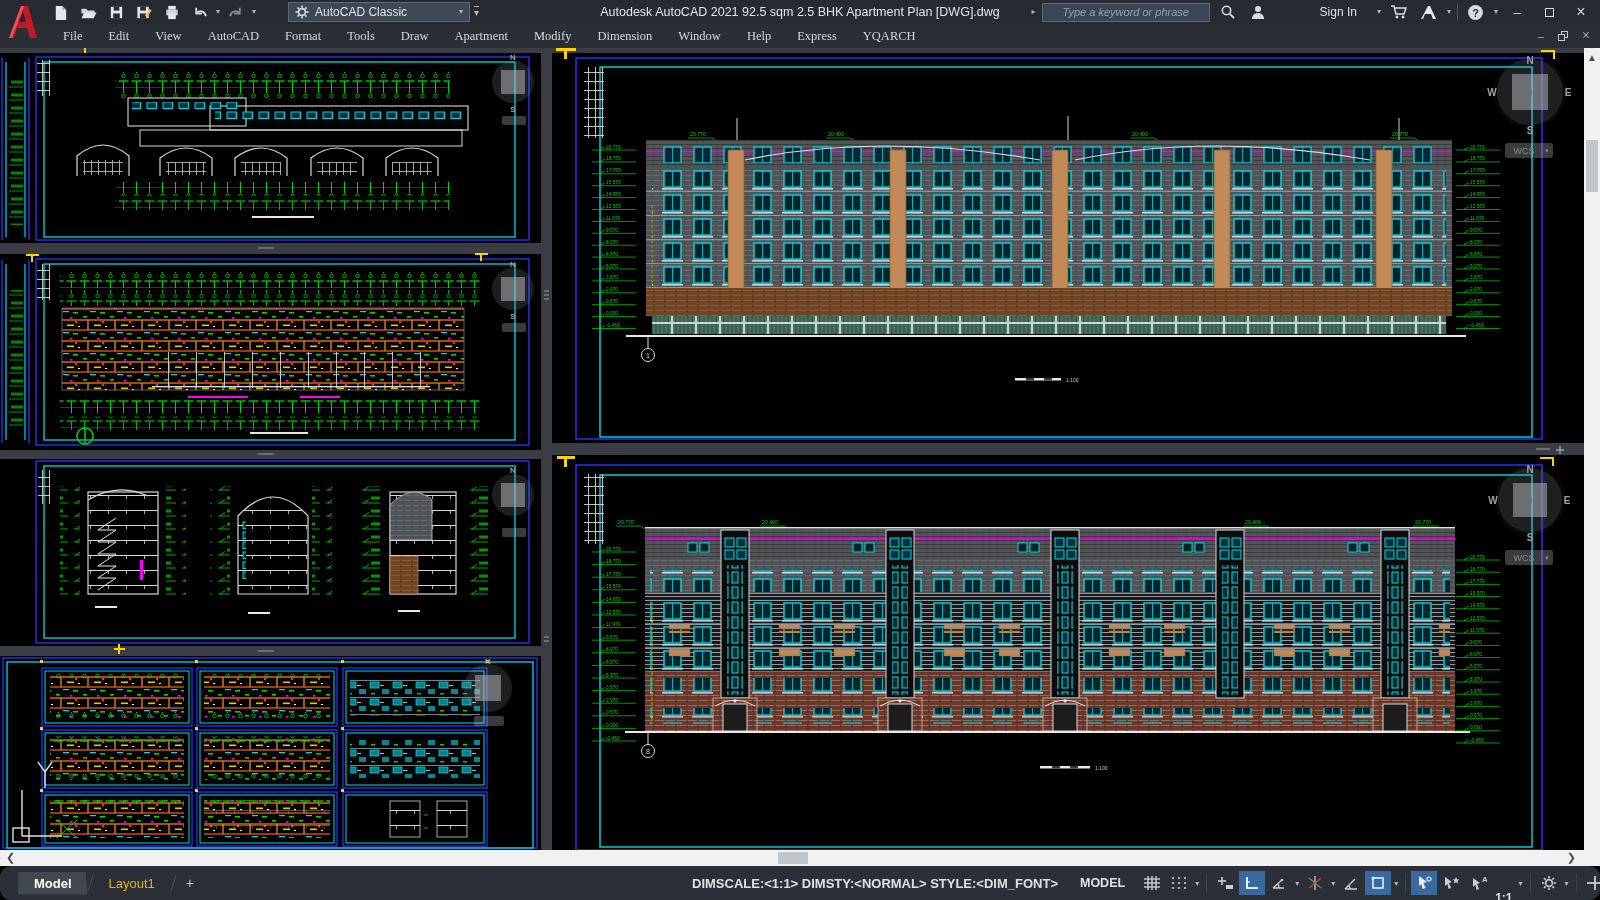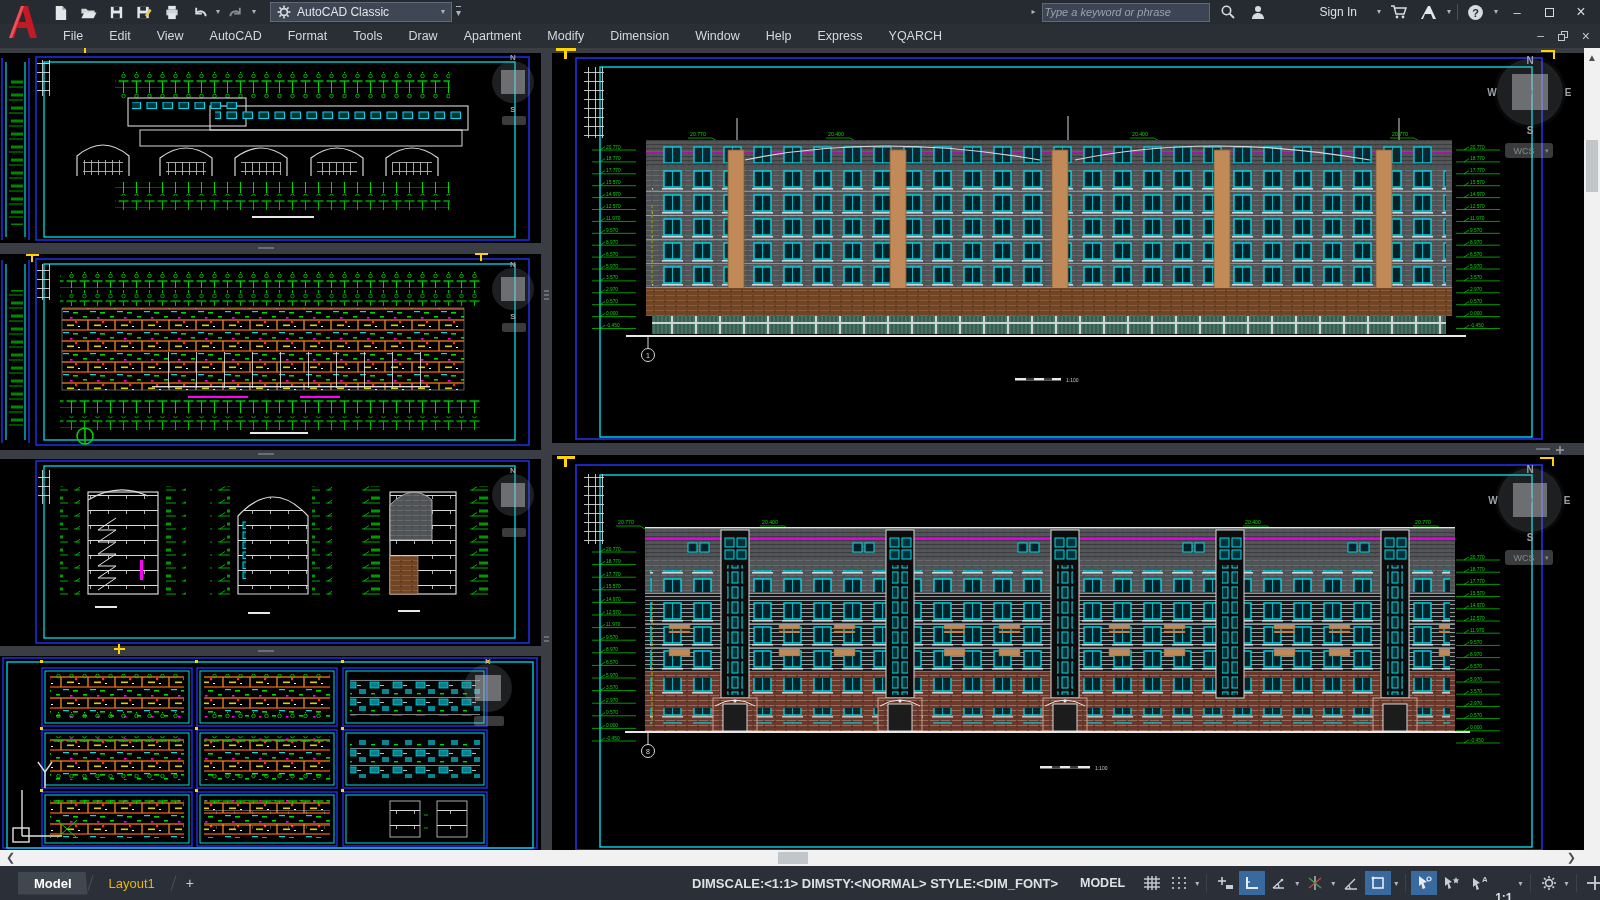--- a/index.html
+++ b/index.html
@@ -8,61 +8,61 @@
   .app { position:relative; width:1600px; height:900px; background:#000; }
 
   
   .titlebar { position:absolute; left:0; top:0; width:1600px; height:24px;
     background:#262a31; display:flex; align-items:center; z-index:30; }
   .applogo { position:absolute; left:6px; top:2px; width:34px; height:40px; z-index:40; }
   .qat { position:absolute; left:48px; top:1px; display:flex; align-items:center; gap:4px; }
   .qbtn { width:24px; height:22px; display:flex; align-items:center; justify-content:center; }
   .caret { color:#aeb4bc; font-size:8px; line-height:1; }
   .wsbox { display:flex; align-items:center; gap:6px; width:182px; height:20px;
-    background:#3f4754; border:1px solid #5f6877; padding:0 6px; margin-left:10px;
+    background:#3f4754; border:1px solid #5f6877; padding:0 6px; margin-left:28px;
     color:#e2e5e9; font-size:12px; }
   .wsbox .lbl { flex:1; white-space:nowrap; }
   .apptitle { position:absolute; left:50%; top:0; transform:translateX(-50%);
     height:24px; line-height:24px; color:#e2e5e9; font-size:12.5px; white-space:nowrap; }
   .tb-right { position:absolute; right:6px; top:1px; display:flex; align-items:center; gap:6px; }
   .searchbox { width:168px; height:19px; background:#3d4554; border:1px solid #5f6877;
-    color:#e0e3e7; font-size:11px; font-style:italic; padding:0 2px; outline:none; }
+    color:#e0e3e7; font-size:11px; font-style:italic; padding:0 20px; outline:none; }
   .searchbox::placeholder { color:#99a1ad; font-style:italic; }
   .tbtxt { color:#dde0e5; font-size:12px;margin-left:44px; }
   .winbtn { width:26px; height:20px; display:flex; align-items:center; justify-content:center;
     color:#d6dade; font-size:13px; }
   .boxglyph { display:inline-block; width:9px; height:9px; border:1.2px solid #d6dade; }
   .restoreglyph { position:relative; width:10px; height:10px; }
   .restoreglyph i { position:absolute; border:1px solid #c3c8cd; width:7px; height:7px; display:block; }
   .restoreglyph i:first-child { right:0; top:0; }
   .restoreglyph i:last-child { left:0; bottom:0; background:#2a2e35; }
 
   
   .menubar { position:absolute; left:0; top:24px; width:1600px; height:24px;
-    background:#2a2e35; display:flex; align-items:center; z-index:25; }
+    background:#2a2e35; display:flex; align-items:center; z-index:25;font-family:Liberation Serif, serif; }
   .menus { display:flex; margin-left:50px; }
   .menu-item { color:#d4d8dd; font-size:12.5px; padding:4px 13px; white-space:nowrap; }
   .docctl { position:absolute; right:10px; top:0; height:24px; display:flex; align-items:center; gap:14px; }
   .docctl span { color:#c3c8cd; font-size:12px; }
 
   
   .canvas { position:absolute; left:0; top:48px; width:1584px; height:802px; background:#000; }
 
   
   .vscroll { position:absolute; left:1584px; top:48px; width:16px; height:802px; background:#f1f1f1; }
   .vthumb { position:absolute; left:2px; top:92px; width:12px; height:52px; background:#c2c6c9; }
   .varrow { position:absolute; left:3px; top:4px; color:#4a4e52; font-size:10px; }
   .hscroll { position:absolute; left:0; top:850px; width:1584px; height:16px; background:#f1f1f1; }
   .hthumb { position:absolute; left:778px; top:2px; width:30px; height:12px; background:#c2c6c9; }
   .harrow { position:absolute; top:1px; color:#4a4e52; font-size:11px; }
   .scorner { position:absolute; left:1584px; top:850px; width:16px; height:16px; background:#f1f1f1; }
 
   
   .statusbar { position:absolute; left:0; top:866px; width:1600px; height:34px;
-    background:#2a2f38; display:flex; align-items:center; z-index:30; }
+    background:#2a2f38; display:flex; align-items:center; z-index:30;border-radius:11px; }
   .tabs { display:flex; align-items:center; margin-left:18px; height:100%; }
   .tab { font-size:13px; padding:4px 16px; color:#eab308; }
   .tab.active { background:#41474f; color:#ffffff; font-weight:700;
     clip-path:polygon(0 0, calc(100% - 2px) 0, 100% 100%, 0 100%); }
   .tabdiv { width:1px; height:16px; background:#4a505a; transform:rotate(18deg); margin:0 2px; }
   .addlayout { color:#c9ced5; font-size:14px; padding:0 10px; }
   .dimreadout { margin-left:488px; color:#dde1e6; font-size:13px; font-weight:700; white-space:nowrap; }
   .spacebtn { margin-left:14px; color:#dde1e6; font-size:12.5px; font-weight:700; padding:4px 8px; }
   .sgroup { display:flex; align-items:center; margin-left:6px; gap:1px; }
   .sico { width:26px; height:24px; display:flex; align-items:center; justify-content:center; }
@@ -144,20 +144,21 @@
               <line x1="9.8" y1="9.8" x2="11.6" y2="11.6"></line>
               <line x1="11.6" y1="2.4" x2="9.8" y2="4.2"></line>
               <line x1="2.4" y1="11.6" x2="4.2" y2="9.8"></line>
             </g>
           </svg>
         <span class="lbl">AutoCAD Classic</span>
         <span class="caret">▾</span>
       </div>
       <span class="caret" style="font-size:10px;border-top:1px solid #aeb4bc;padding-top:1px;">▾</span>
     </div>
+    <div class="apptitle">Autodesk AutoCAD 2021   92.5 sqm 2.5 BHK Apartment Plan [DWG].dwg</div>
     <div class="tb-right">
       <span class="caret">▸</span>
       <input class="searchbox" placeholder="Type a keyword or phrase" style="">
       <div class="qbtn">
         <svg width="16" height="16" viewBox="0 0 16 16">
             <circle cx="6.5" cy="6.5" r="4.2" fill="none" stroke="#d8dce2" stroke-width="1.6"></circle>
             <line x1="9.8" y1="9.8" x2="14" y2="14" stroke="#d8dce2" stroke-width="1.8"></line>
           </svg>
       </div>
       <div class="qbtn">

